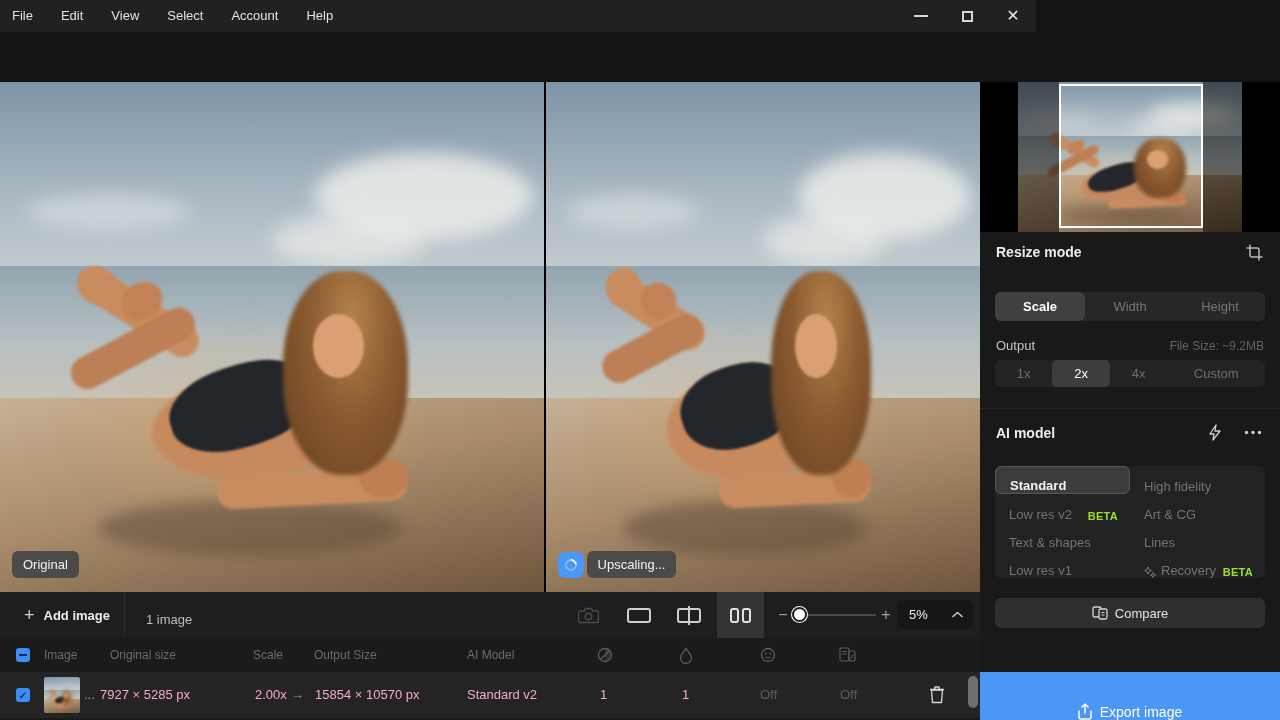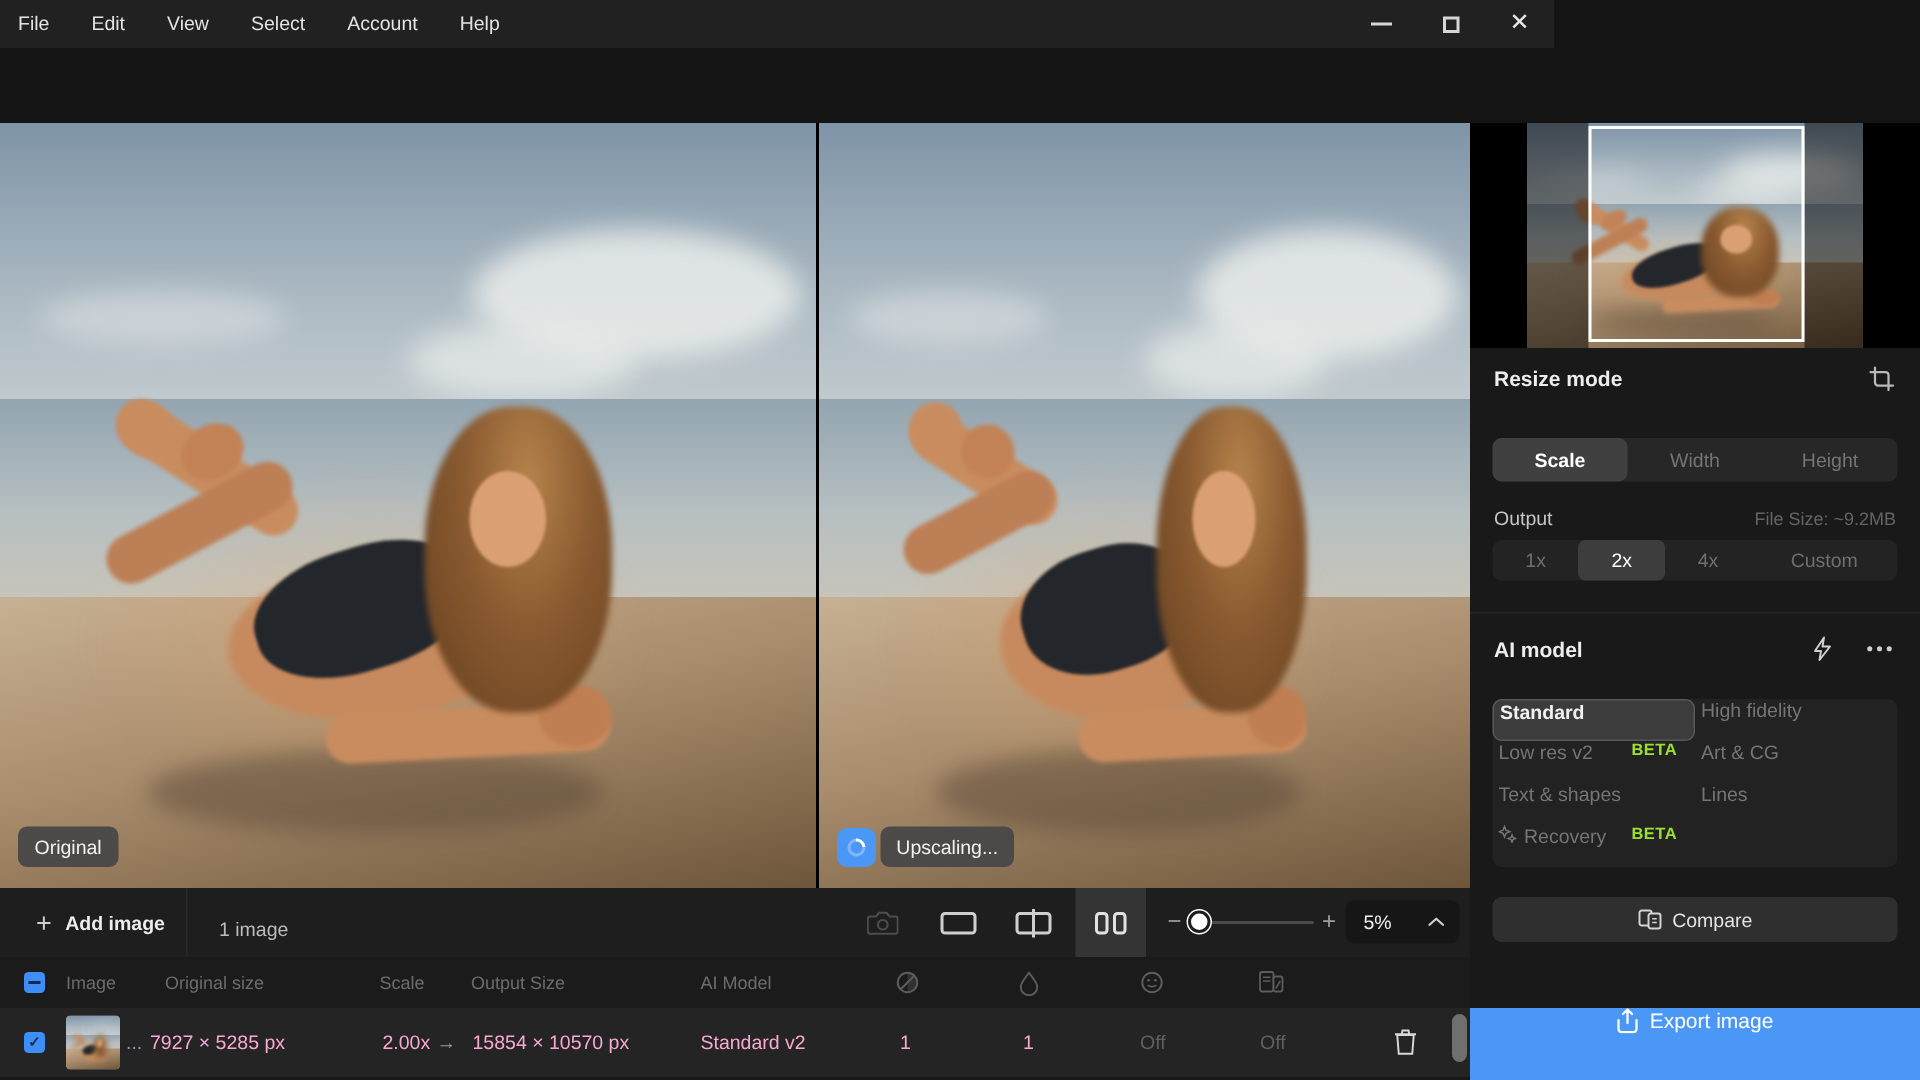--- a/index.html
+++ b/index.html
@@ -80,28 +80,28 @@
   .out-label{position:absolute;left:16px;top:256px;font-size:13px;color:#c6c6c6}
   .out-size{position:absolute;right:16px;top:257px;font-size:12px;color:#646464}
   .scalebtns{position:absolute;left:15px;top:278px;width:270px;height:27px;background:#232323;border-radius:6px;display:flex}
   .scale-item{flex:1;display:flex;align-items:center;justify-content:center;font-size:13px;color:#6f6f6f;border-radius:5px}
   .scale-item.custom{flex:1.7}
   .scale-item.sel{background:#3d3d3d;color:#fff;font-weight:normal}
 
   .rp-div{position:absolute;left:0;top:326px;width:300px;height:1px;background:#262626}
 
   .modelgrid{position:absolute;left:15px;top:384px;width:270px;height:112px;background:#222;border-radius:6px;display:grid;grid-template-columns:1fr 1fr;grid-auto-rows:28px}
-  .model-cell{display:flex;align-items:flex-start;font-size:13px;color:#757575;padding:0 12px 0 4px;white-space:nowrap}
+  .model-cell{display:flex;align-items:flex-end;font-size:13px;color:#757575;padding:0 12px 0 14px;white-space:nowrap}
   .model-cell.sel{background:#3c3c3c;border:1px solid #585858;border-radius:6px;color:#f2f2f2;font-weight:bold}
   .beta{margin-left:auto;font-size:11px;font-weight:bold;color:#9be02e;letter-spacing:.3px}
   .mc-icon{margin-right:5px;display:flex}
 
   .compare-btn{position:absolute;left:15px;top:516px;width:270px;height:30px;background:#2f2f2f;border-radius:6px;display:flex;align-items:center;justify-content:center;font-size:13px;color:#e3e3e3;gap:7px}
 
-  .export-btn{position:absolute;left:980px;top:672px;width:300px;height:48px;background:#4a97f5;display:flex;align-items:flex-start;justify-content:center;font-size:14px;color:#fff;gap:8px}
+  .export-btn{position:absolute;left:980px;top:672px;width:300px;height:48px;background:#4a97f5;display:flex;align-items:flex-end;justify-content:center;font-size:14px;color:#fff;gap:8px}
 
   
   .toolbar{position:absolute;left:0;top:592px;width:980px;height:46px;background:#1e1e1e}
   .add-image{position:absolute;left:24px;top:0;height:46px;display:flex;align-items:center;gap:9px;font-size:13px;font-weight:bold;color:#ececec}
   .plus-icon{font-size:18px;font-weight:normal;color:#cfcfcf}
   .tb-sep{position:absolute;left:124px;top:0;width:1px;height:46px;background:#2b2b2b}
   .img-count{position:absolute;left:146px;top:4px;height:46px;display:flex;align-items:center;font-size:13px;color:#bdbdbd}
   .tb-ic{position:absolute;top:0;height:46px;display:flex;align-items:center;justify-content:center}
   .vm-rect{width:24px;height:15px;border:2px solid #cfcfcf;border-radius:3px}
   .vm-split{width:24px;height:15px;border:2px solid #cfcfcf;border-radius:3px;position:relative}
@@ -301,20 +301,23 @@
           <span class="beta">BETA</span>
         </div>
       <div class="model-cell">
           <span>Art &amp; CG</span>
         </div>
       <div class="model-cell">
           <span>Text &amp; shapes</span>
         </div>
       <div class="model-cell">
           <span>Lines</span>
+        </div>
+      <div class="model-cell">
+          <span>Low res v1</span>
         </div>
       <div class="model-cell">
         <span class="mc-icon">
             <svg width="12" height="12" viewBox="0 0 12 12">
               <path d="M4 1 5 3.5 7.5 4.5 5 5.5 4 8 3 5.5 0.5 4.5 3 3.5z" fill="none" stroke="#757575" stroke-width="1"></path>
               <path d="M9 6.5 9.7 8.3 11.5 9 9.7 9.7 9 11.5 8.3 9.7 6.5 9 8.3 8.3z" fill="none" stroke="#757575" stroke-width="1"></path>
             </svg>
           </span>
         <span>Recovery</span>
         <span class="beta">BETA</span>

